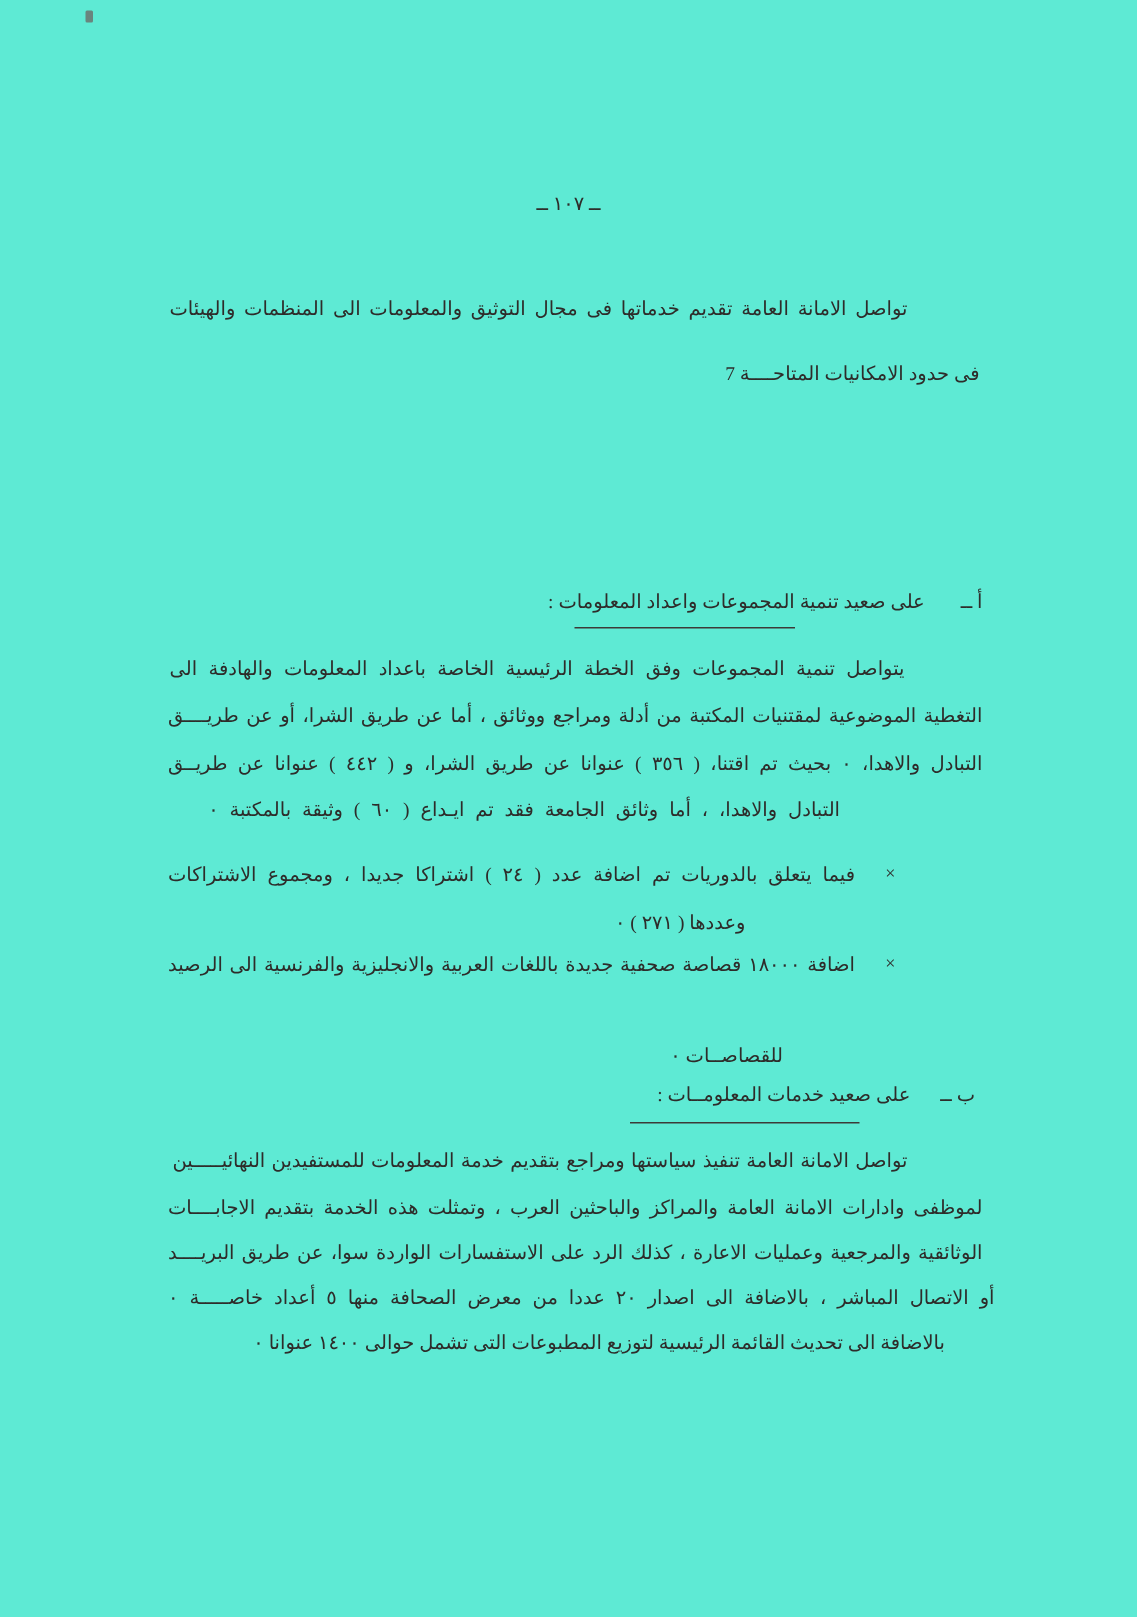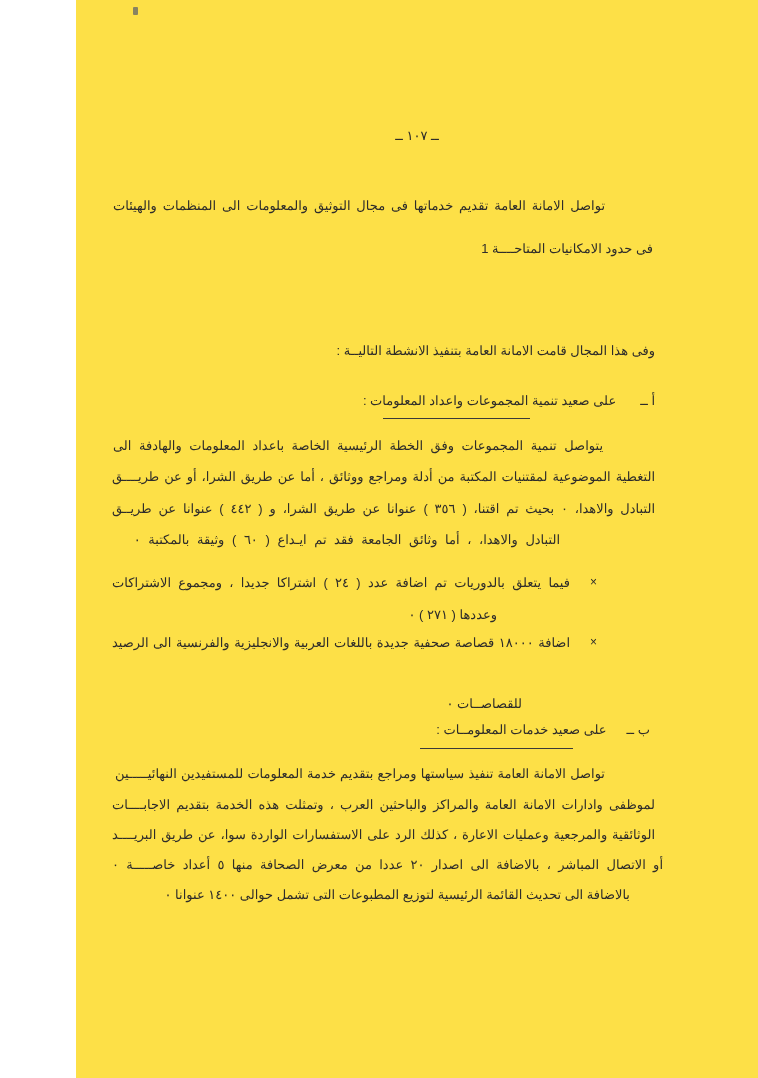--- a/index.html
+++ b/index.html
@@ -1,20 +1,20 @@
 <!DOCTYPE html>
 <html lang="ar" dir="rtl"><head>
 <meta charset="utf-8">
 <style>
   html,body{margin:0;padding:0;background:#ffffff;}
   .page{
     position:relative;
-    width:682px;height:1078px;
-    background:#fde047;
-    font-family:Liberation Sans, sans-serif;
+    width:758px;height:1078px;
+    background:#5eead4;
+    font-family:Liberation Serif, serif;
     color:#2e2c2a;
     direction:rtl;
     overflow:hidden;
   }
   .line{
     position:absolute;
     font-size:13px;
     line-height:20px;
     white-space:nowrap;
     text-align:right;
@@ -58,23 +58,22 @@
 </head>
 <body>
 
 <div class="page">
 
   <div class="speck"></div>
 
   <div class="line" id="pagenum">ــ ١٠٧ ــ</div>
 
   <div class="line just" id="p1l1">تواصل الامانة العامة تقديم خدماتها فى مجال التوثيق والمعلومات الى المنظمات والهيئات العربية وذلك</div>
-  <div class="line" id="p1l2">فى حدود الامكانيات المتاحــــة 1</div>
+  <div class="line" id="p1l2">فى حدود الامكانيات المتاحــــة 7</div>
 
-  <div class="line" id="trans">وفى هذا المجال قامت الامانة العامة بتنفيذ الانشطة التاليــة :</div>
 
   <div class="row" id="headA">
     <span class="marker">أ ــ</span>
     <span>على صعيد تنمية المجموعات واعداد المعلومات :</span>
   </div>
   <div class="underline" id="ulA"></div>
 
   <div class="line just" id="pAl1">يتواصل تنمية المجموعات وفق الخطة الرئيسية الخاصة باعداد المعلومات والهادفة الى استكمــال</div>
   <div class="line just" id="pAl2">التغطية الموضوعية لمقتنيات المكتبة من أدلة ومراجع ووثائق ،  أما عن طريق الشرا، أو عن طريــــق</div>
   <div class="line just" id="pAl3">التبادل والاهدا، ٠ بحيث تم اقتنا، ( ٣٥٦ ) عنوانا عن طريق الشرا، و ( ٤٤٢ ) عنوانا عن طريــق</div>

